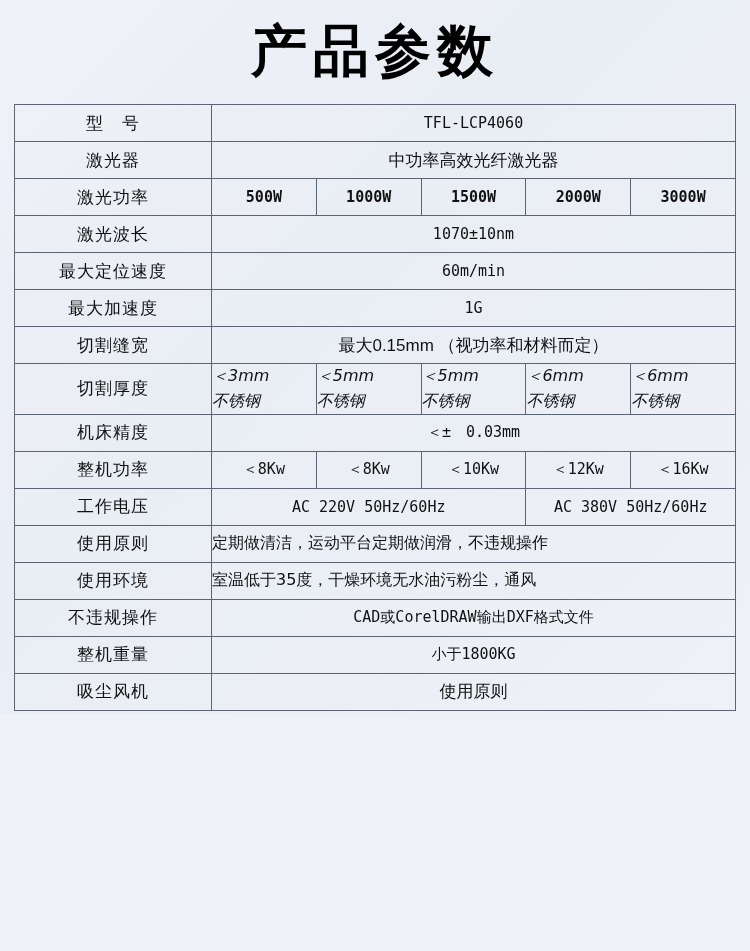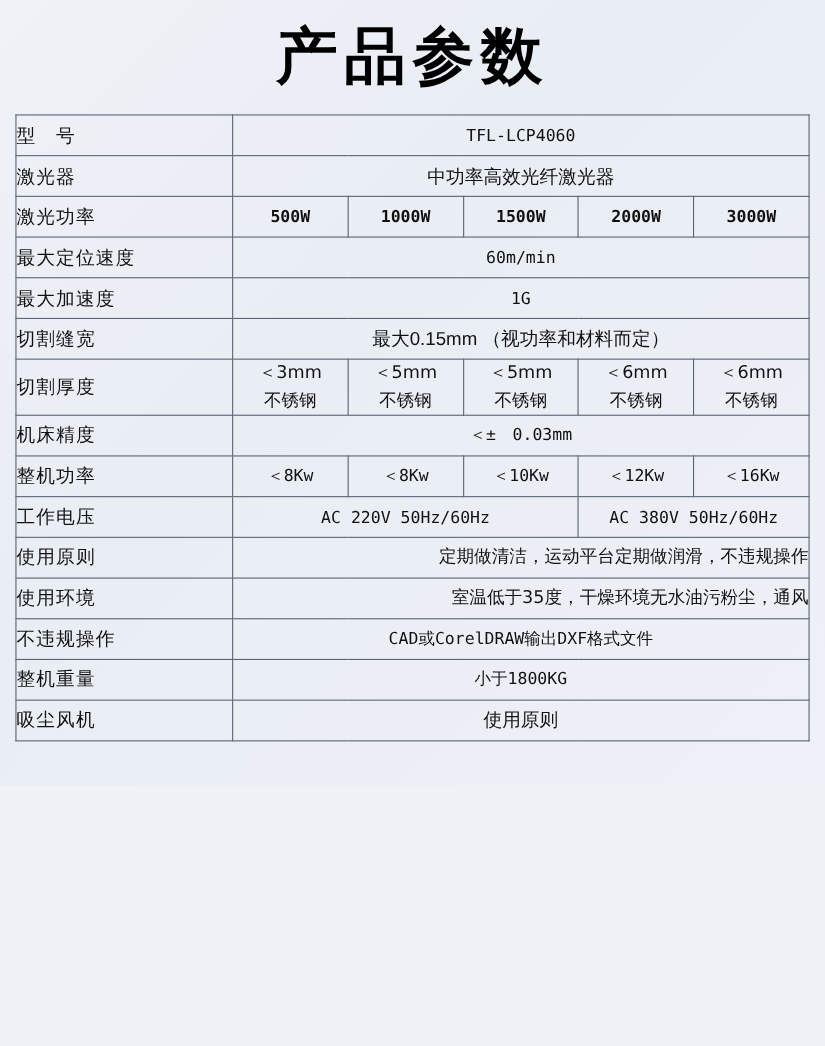--- a/index.html
+++ b/index.html
@@ -41,20 +41,21 @@
     table-layout: fixed;
   }
   table.spec td {
     border: 1px solid #5a6472;
     padding: 0;
     vertical-align: middle;
     height: 36px;
   }
   td.label {
     width: 196px;
+    text-align: center;
     font-size: 17px;
     letter-spacing: 1px;
     color: #111;
     padding: 6px 0;
     font-family: "DejaVu Sans", "Liberation Sans", sans-serif;
     margin-left: 36px;
   }
   td.value {
     text-align: center;
     padding: 6px 0 6px 14px;
@@ -70,35 +71,36 @@
     text-align: center;
     font-size: 15px;
     padding: 6px 2px;
     font-family: "DejaVu Sans Mono", "Liberation Mono", monospace;
   }
   td.cell.thick {
     font-weight: bold;
   }
   .two-line {
     line-height: 1.55;
-    text-align: center;
+    text-align: left;
     font-family: "DejaVu Sans", "Liberation Sans", sans-serif;
     font-size: 16px;
+    font-style: italic;
   }
   .two-line .l1 {
     font-family: "DejaVu Sans", "Liberation Sans", sans-serif;
   }
   .two-line .l2 {
     font-family: "DejaVu Sans", "Liberation Sans", sans-serif;
   }
   .tall td {
     height: 68px;
   }
   td.center-cn {
-    text-align: right;
+    text-align: left;
     font-size: 16px;
     padding: 6px 4px;
     font-family: "DejaVu Sans", "Liberation Sans", sans-serif;
   }
 </style>
 </head>
 <body>
 
 <div class="page">
   <div class="title">产品参数</div>
@@ -115,20 +117,24 @@
           </tr>
           <tr>
             <td class="label">激光功率</td>
             <td class="cell thick">500W</td>
             <td class="cell thick">1000W</td>
             <td class="cell thick">1500W</td>
             <td class="cell thick">2000W</td>
             <td class="cell thick">3000W</td>
           </tr>
           <tr>
+            <td class="label">激光波长</td>
+            <td class="value" colspan="5">1070±10nm</td>
+          </tr>
+          <tr>
             <td class="label">最大定位速度</td>
             <td class="value" colspan="5">60m/min</td>
           </tr>
           <tr>
             <td class="label">最大加速度</td>
             <td class="value" colspan="5">1G</td>
           </tr>
           <tr>
             <td class="label">切割缝宽</td>
             <td class="value cn" colspan="5">最大0.15mm （视功率和材料而定）</td>

